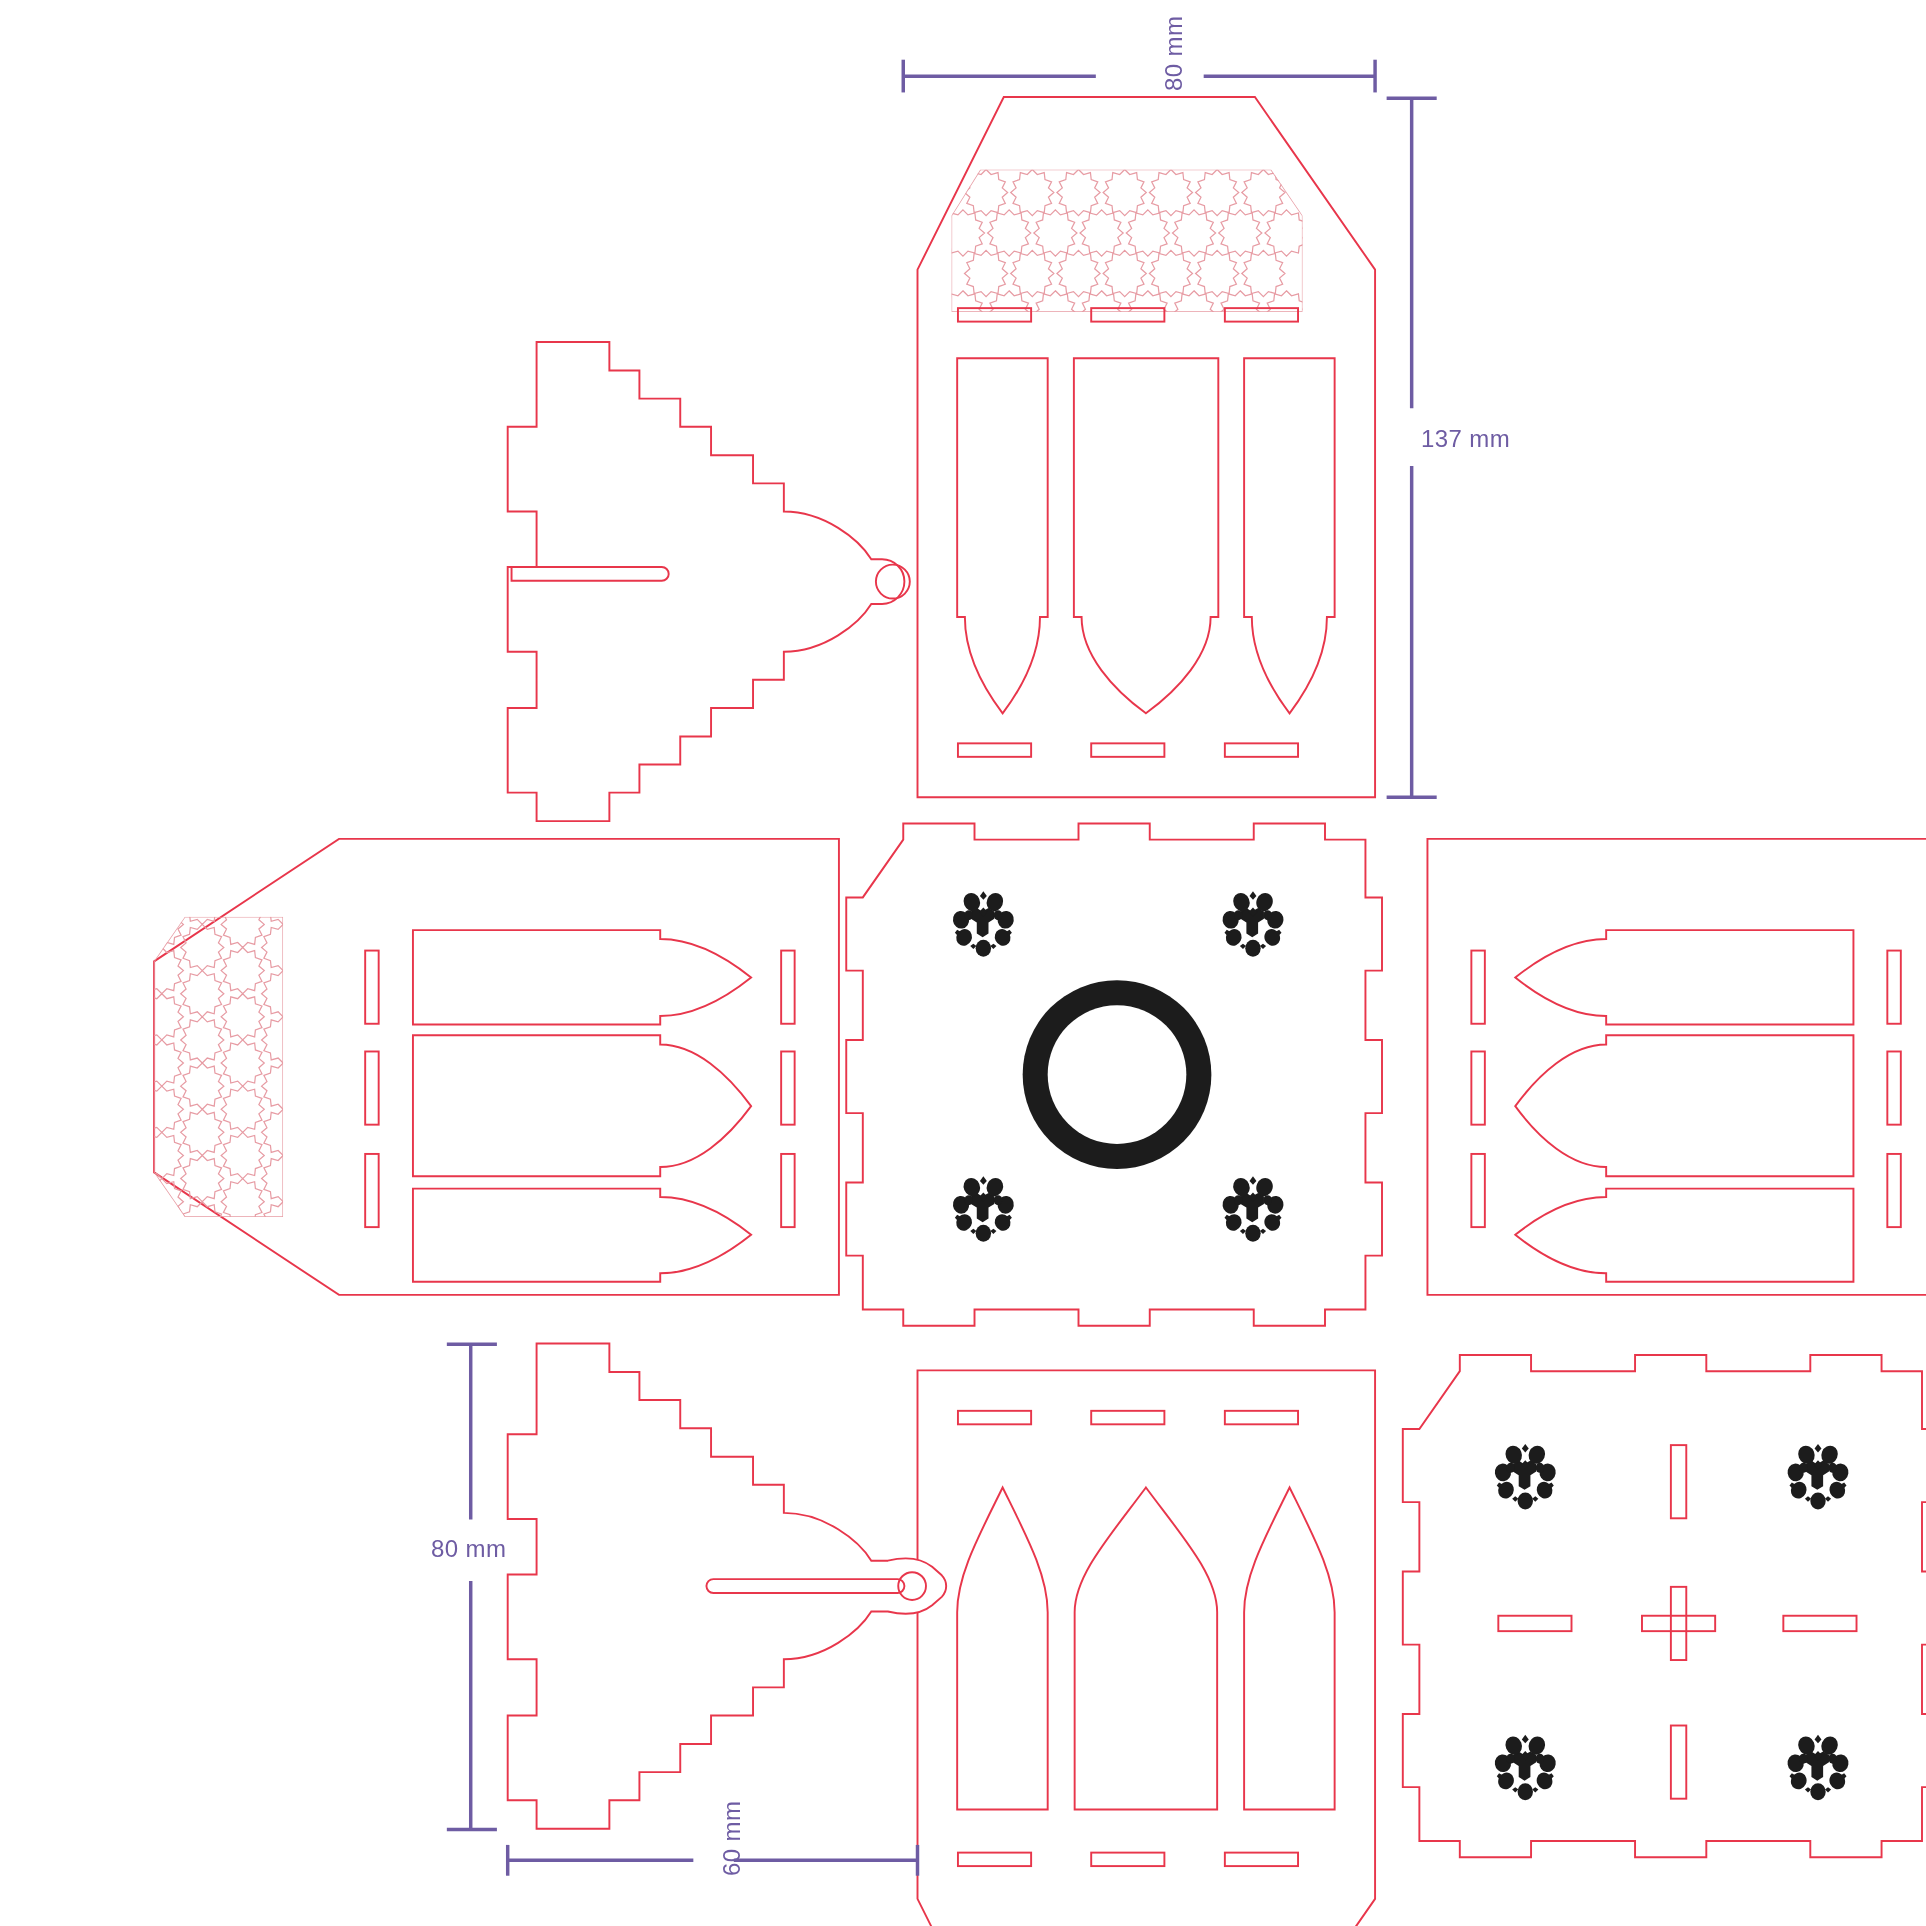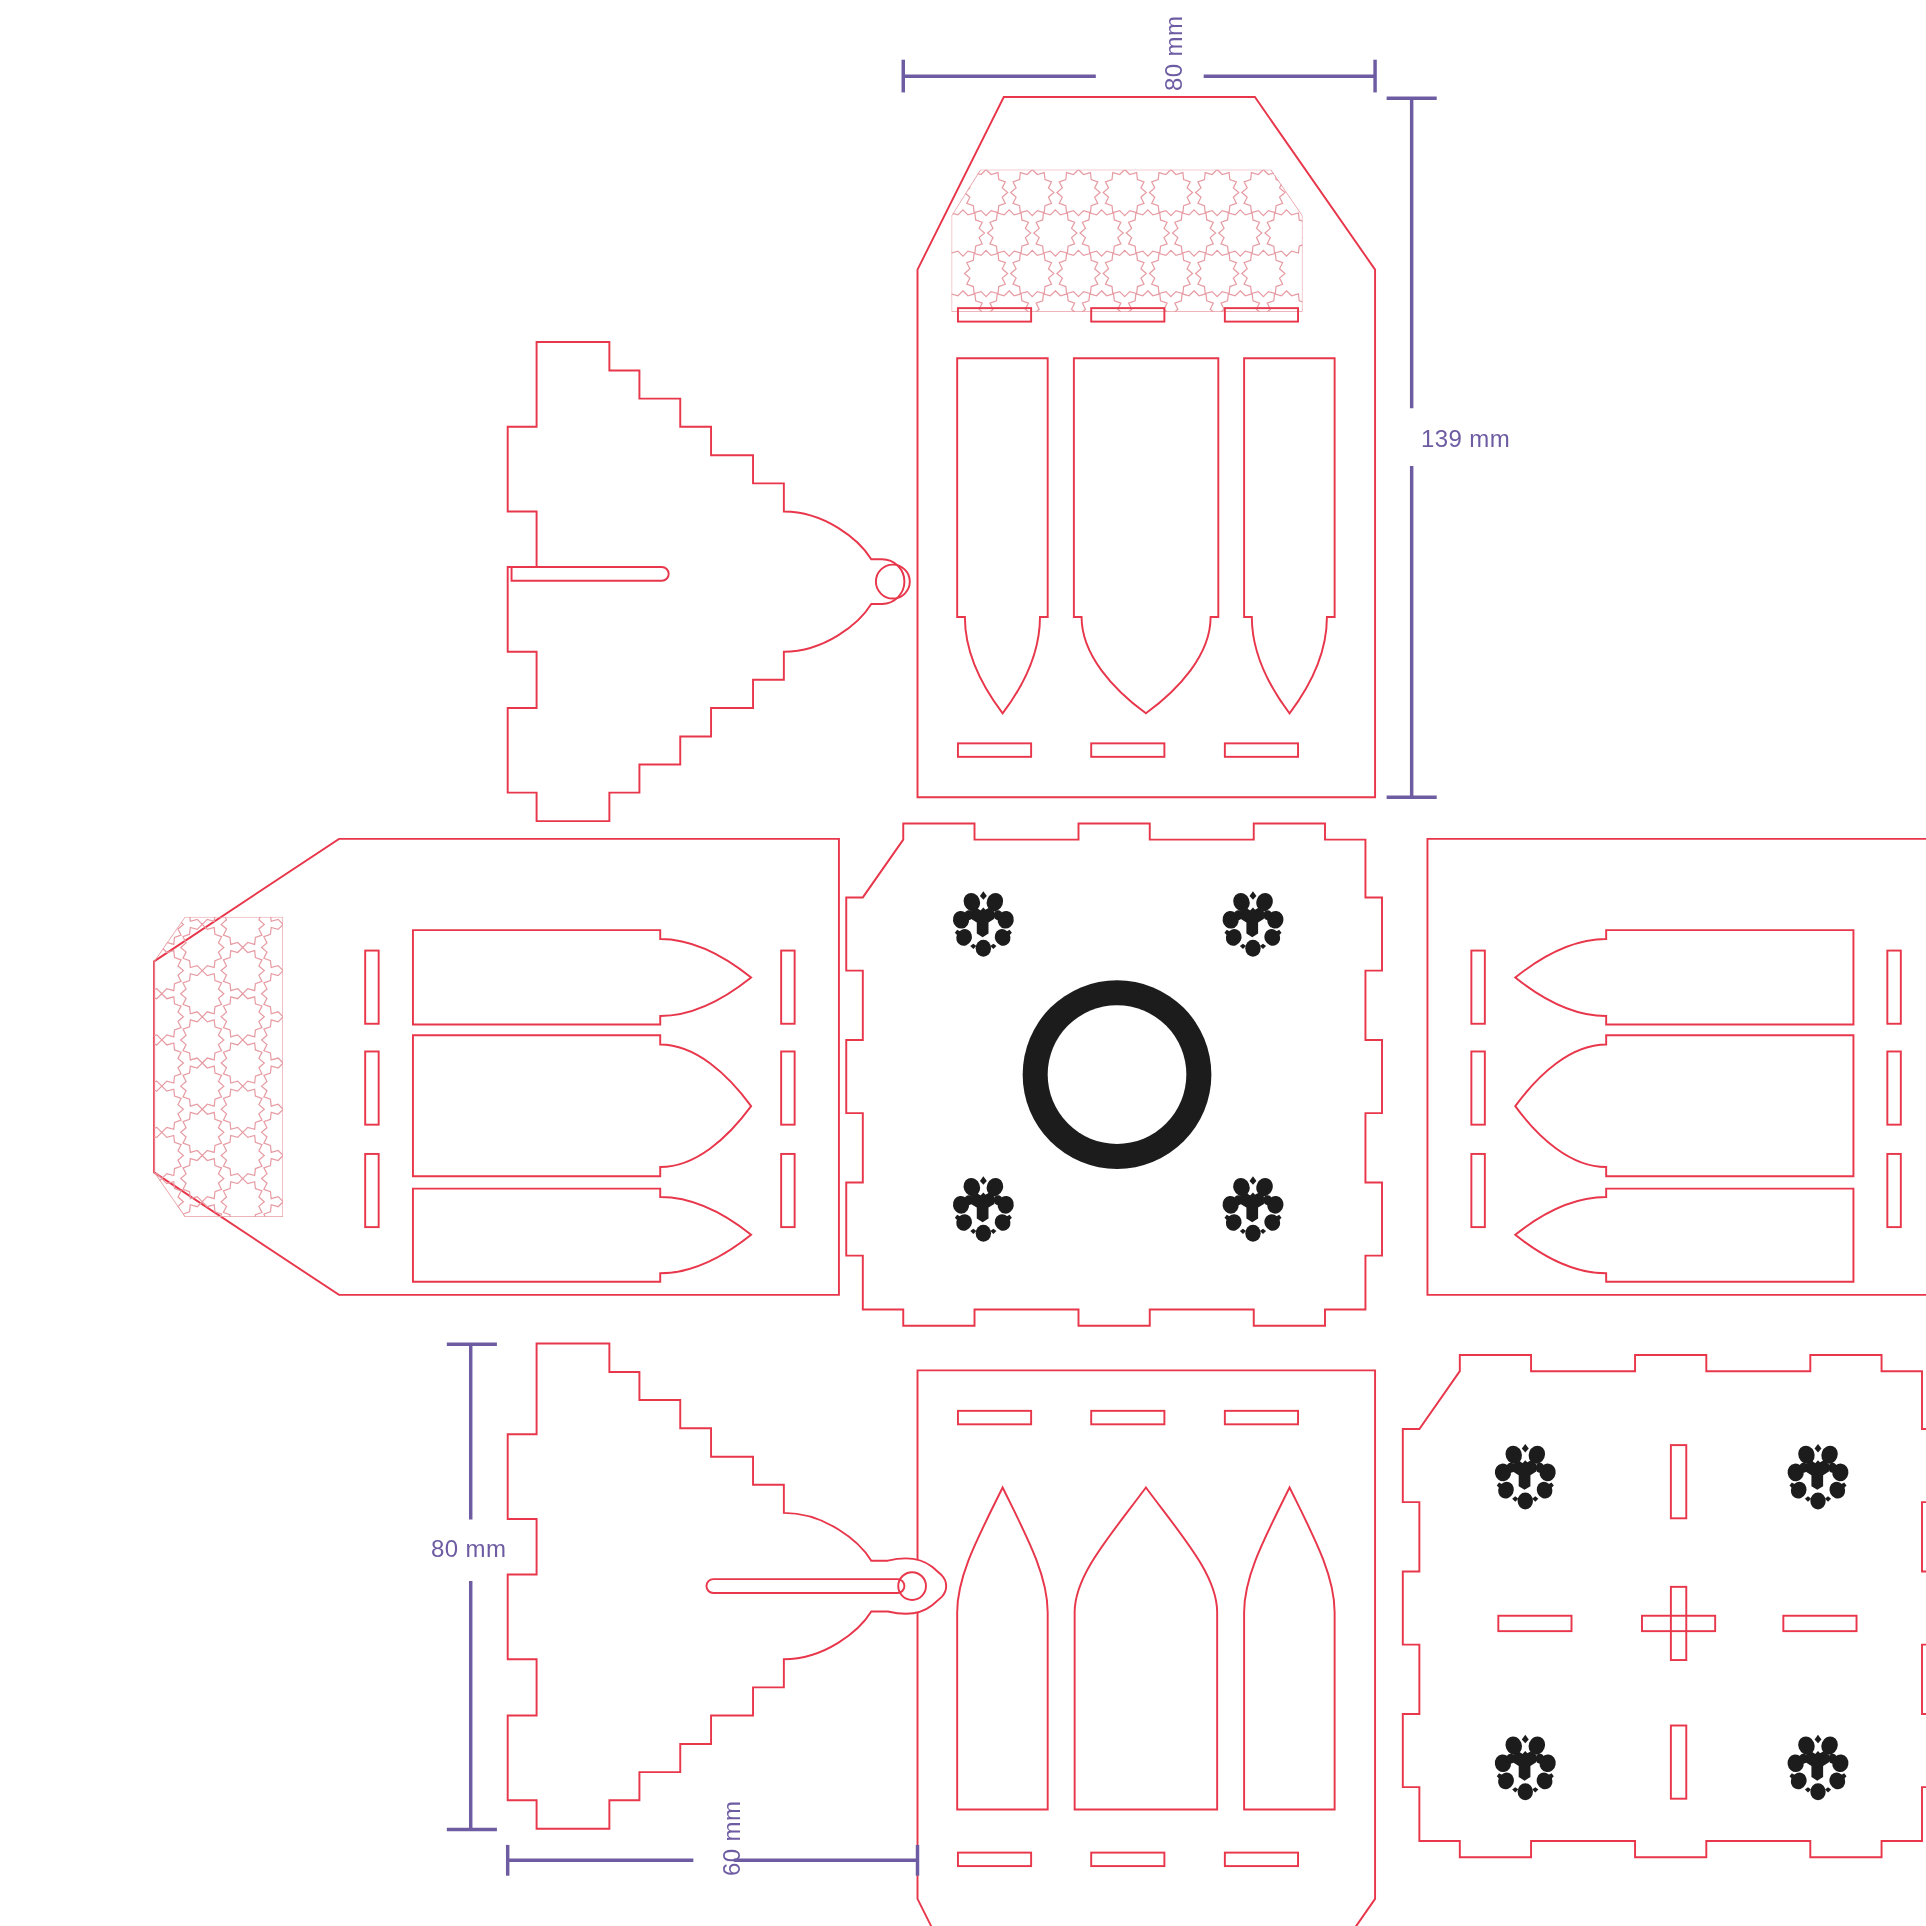--- a/index.html
+++ b/index.html
@@ -489,20 +489,20 @@
     <g stroke="#6E5CA3" stroke-width="9">
       <line x1="1318" y1="4790" x2="1318" y2="4870"></line>
       <line x1="2382" y1="4790" x2="2382" y2="4870"></line>
       <line x1="1318" y1="4830" x2="1800" y2="4830"></line>
       <line x1="1905" y1="4830" x2="2382" y2="4830"></line>
     </g>
   </svg>
 
   <div class="dimtxt rot" style="left:1160px; top:91px;">80 mm</div>
 
-  <div class="dimtxt" style="left:1421px; top:425px;">139 mm</div>
+  <div class="dimtxt" style="left:1421px; top:425px;">137 mm</div>
 
   <div class="dimtxt" style="left:431px; top:1535px;">80 mm</div>
 
   <div class="dimtxt rot" style="left:718px; top:1876px;">60 mm</div>
 
 </div>
 
 
 </body></html>

